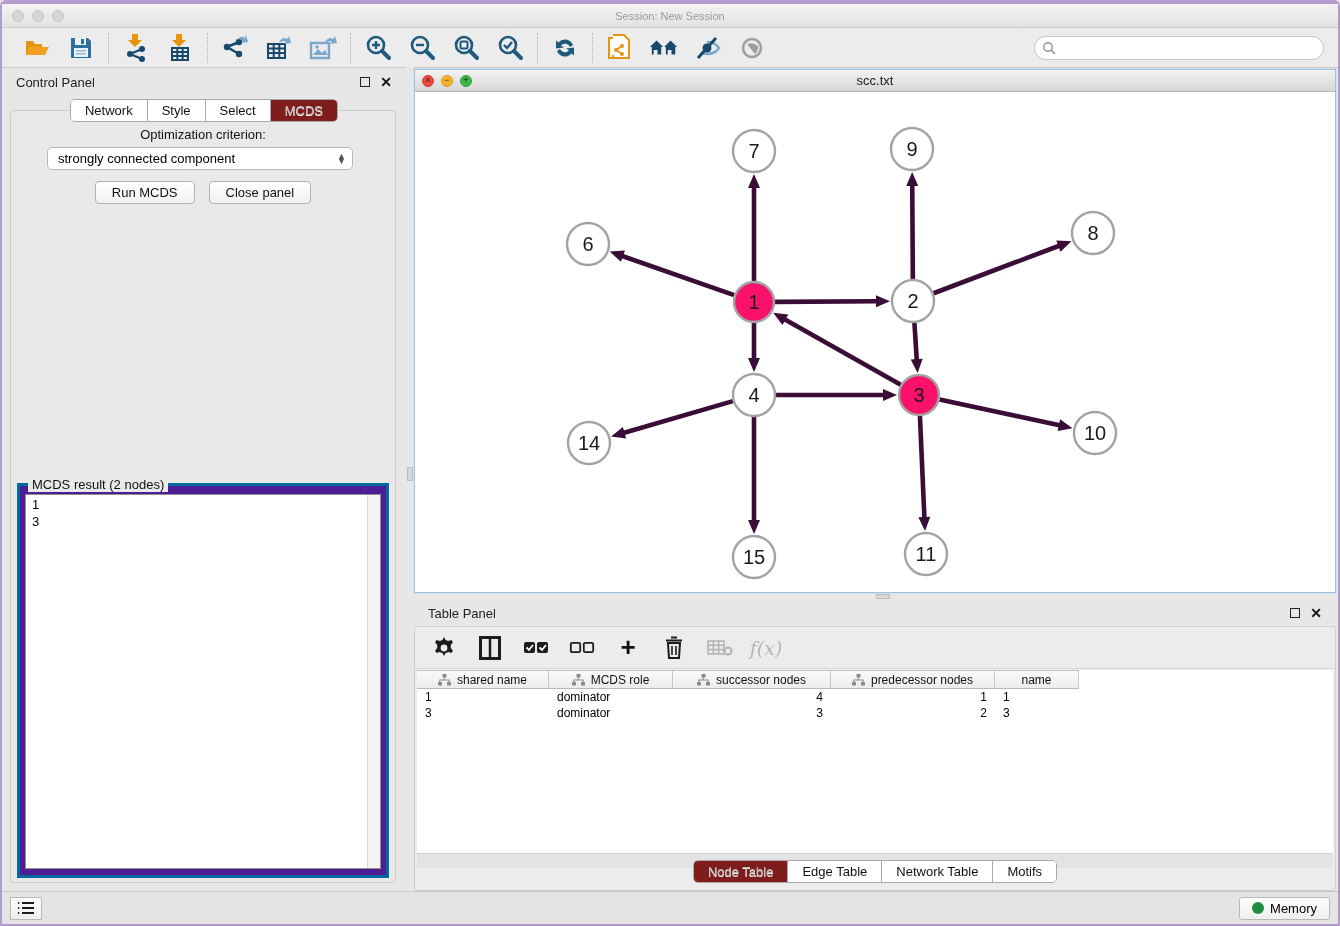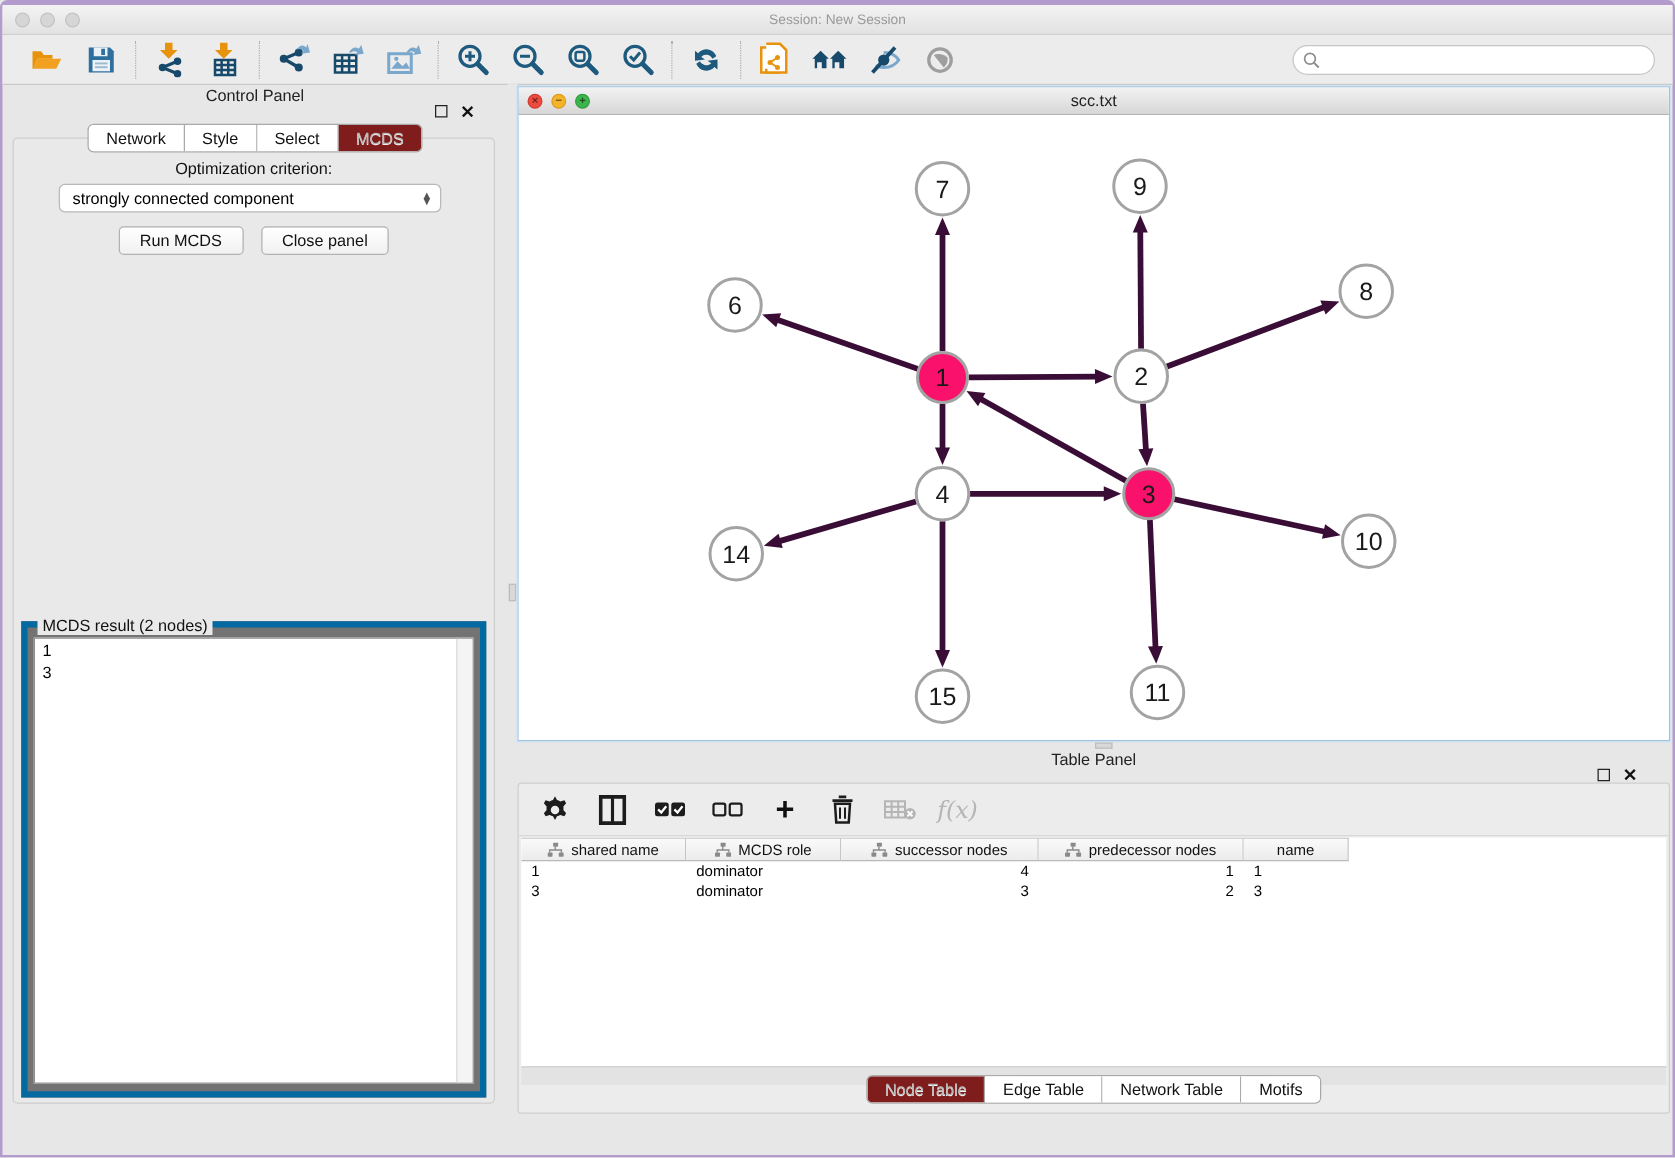--- a/index.html
+++ b/index.html
@@ -23,21 +23,21 @@
   .tb-group { display:flex; align-items:center; gap:14px; padding:0 12px; }
   .tb-sep { width:1px; height:30px; border-left:1px dotted #b0b0b0; }
   .tb-btn { width:30px; height:30px; display:flex; align-items:center; justify-content:center; cursor:pointer; }
   .search-wrap { margin-left:auto; margin-right:6px; position:relative; }
   .search-input { width:290px; height:24px; border:1px solid #c6c6c6; border-radius:12px;
                   background:#fff; padding-left:26px; font-size:13px; outline:none; }
   .search-glass { position:absolute; left:8px; top:5px; }
 
   
   .cpanel { position:absolute; left:0; top:65px; width:404px; bottom:33px; }
-  .panel-header { height:26px; display:flex; align-items:center; padding:0 26px;flex-direction:column; }
+  .panel-header { height:26px; display:flex; align-items:center; padding:0 14px; }
   .panel-title { font-size:13px; color:#222; }
   .panel-header .ph-icons { margin-left:auto; display:flex; gap:10px; align-items:center; }
   .ph-float { width:10px; height:10px; border:1.5px solid #222; }
   .ph-close { font-size:14px; font-weight:bold; color:#111; line-height:10px; cursor:pointer; }
 
   .cp-tabs { position:absolute; left:0; right:0; top:30px; display:flex; justify-content:center; z-index:3; }
   .tabstrip { display:flex; border:1px solid #a9a9a9; border-radius:5px; overflow:hidden; background:#fff; }
   .tab { font-size:13px; padding:3px 14px; background:#fff; color:#111; border-right:1px solid #a9a9a9; cursor:pointer; }
   .tab:last-child { border-right:none; }
   .tab.selected { background:#7f1d1d; color:#b9b9b9; text-shadow:0 1px 0 #f2f2f2; }
@@ -47,21 +47,21 @@
   .opt-label { text-align:center; margin-top:16px; font-size:13px; color:#111; }
   .select { position:absolute; left:36px; right:42px; top:36px; height:23px; background:#fff;
             border:1px solid #b9b9b9; border-radius:5px; display:flex; align-items:center;
             padding:0 6px 0 10px; font-size:13px; cursor:pointer; }
   .select .stepper { margin-left:auto; display:flex; flex-direction:column; align-items:center; line-height:5px; color:#555; font-size:9px; }
   .cp-buttons { position:absolute; left:0; right:0; top:70px; display:flex; justify-content:center; gap:14px; }
   .btn { background:linear-gradient(#ffffff,#f1f1f1); border:1px solid #b3b3b3; border-radius:4px;
          font-size:13px; padding:3px 16px; color:#111; cursor:pointer; }
 
   .fieldset { position:absolute; left:6px; right:6px; top:372px; bottom:4px;
-              border:5px solid #0369a1; background:#737373;margin-top:14px; }
+              border:3px solid #0369a1; background:#4c1d95; }
   .fieldset-legend { position:absolute; top:-9px; left:8px; background:#e9e9e9; padding:0 4px; font-size:13px; color:#111; }
   .result-area { position:absolute; left:5px; right:5px; top:8px; bottom:6px; background:#fff;
                  border:1px solid #8f8f8f; font-size:13px; line-height:17px; padding:1px 0 0 6px;
                  white-space:pre; overflow:hidden; }
   .result-scroll { position:absolute; right:0; top:0; bottom:0; width:13px; background:#f4f4f4; border-left:1px solid #d9d9d9; }
 
   
   .vsplit { position:absolute; left:404px; top:63px; width:8px; bottom:33px; background:#e7e7e7; }
   .vsplit .grab { position:absolute; top:400px; left:1px; width:6px; height:14px; background:#d8d8d8; border:1px solid #bdbdbd; }
   .hsplit { position:absolute; left:412px; right:0; top:589px; height:7px; }
@@ -574,14 +574,28 @@
         <div class="tabstrip" id="tp-tabstrip">
             <div class="tab selected">Node Table</div>
             <div class="tab">Edge Table</div>
             <div class="tab">Network Table</div>
             <div class="tab">Motifs</div>
           </div>
       </div>
     </div>
   </div>
 
+  <div class="statusbar">
+    <div class="sb-left-btn">
+      <svg class="ico" width="18" height="14" viewBox="0 0 18 14">
+          <g stroke="#1c1c1c" stroke-width="2">
+            <path d="M5 2 h12 M5 7 h12 M5 12 h12"></path>
+            <path d="M1 2 h1.5 M1 7 h1.5 M1 12 h1.5" stroke-dasharray="1.2 1.2"></path>
+          </g>
+        </svg>
+    </div>
+    <div class="memory-btn">
+      <span class="mem-dot"></span>
+      <span>Memory</span>
+    </div>
+  </div>
 
 </div>
 
 </body></html>

